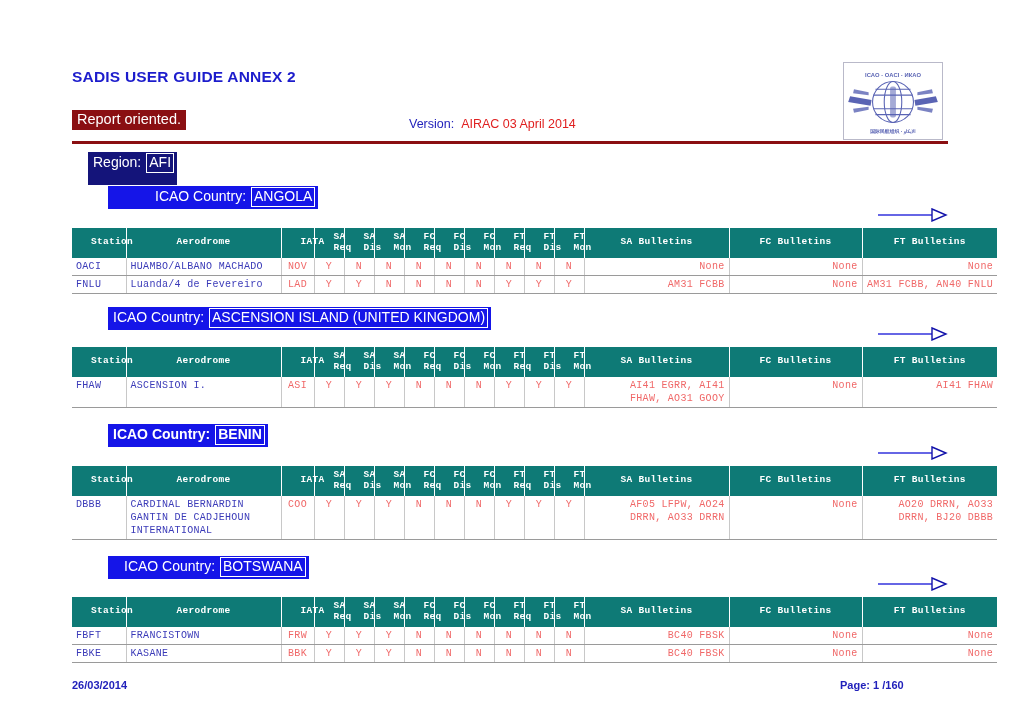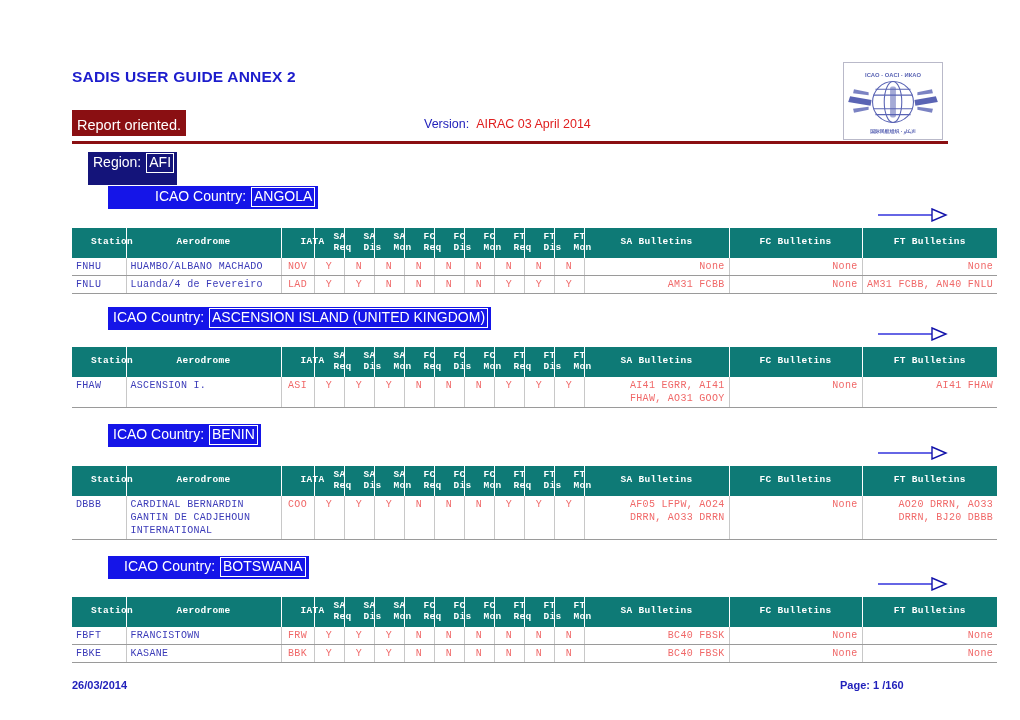--- a/index.html
+++ b/index.html
@@ -32,27 +32,27 @@
     letter-spacing: 0.2px;
     white-space: nowrap;
   }
   .report-oriented {
     position: absolute;
     left: 72px;
     top: 110px;
     background: #8a0f12;
     color: #ffffff;
     font-size: 14.5px;
-    padding: 8px 5px 3px 5px;
+    padding: 2px 5px 3px 5px;
     line-height: 1.05;
     white-space: nowrap;
   }
   .version-line {
     position: absolute;
-    left: 424px;
+    left: 409px;
     top: 117px;
     font-size: 12.5px;
     white-space: nowrap;
   }
   .version-label { color: #2222bb; }
   .version-value { color: #e02020; margin-left: 7px; }
 
   .logo-box {
     position: absolute;
     left: 843px;
@@ -261,21 +261,21 @@
         <th><span>FT</span><br><span>Req</span></th>
         <th><span>FT</span><br><span>Dis</span></th>
         <th><span>FT</span><br><span>Mon</span></th>
         <th><span>SA Bulletins</span></th>
         <th><span>FC Bulletins</span></th>
         <th><span>FT Bulletins</span></th>
       </tr>
     </thead>
     <tbody>
       <tr>
-        <td class="c-station">FNHU</td>
+        <td class="c-station">OACI</td>
         <td class="c-aero">HUAMBO/ALBANO MACHADO</td>
         <td class="c-iata">NOV</td>
         <td class="c-flag">Y</td>
         <td class="c-flag">N</td>
         <td class="c-flag">N</td>
         <td class="c-flag">N</td>
         <td class="c-flag">N</td>
         <td class="c-flag">N</td>
         <td class="c-flag">N</td>
         <td class="c-flag">N</td>
@@ -367,21 +367,21 @@
         <td class="c-flag">Y</td>
         <td class="c-flag">Y</td>
         <td class="c-bull">AI41 EGRR, AI41
 FHAW, AO31 GOOY</td>
         <td class="c-bull">None</td>
         <td class="c-bull">AI41 FHAW</td>
       </tr>
     </tbody>
   </table>
 
-  <div class="country-banner" style="left:108px; top:424px;">
+  <div class="country-banner" style="left:108px; top:424px;font-weight:bold;">
     <span>ICAO Country:</span><span class="val-box">BENIN</span>
   </div>
 
   <div class="arrow" style="left:878px; top:446px;">
     <svg width="70" height="14" viewBox="0 0 70 14" xmlns="http://www.w3.org/2000/svg">
       <line x1="0" y1="7" x2="54" y2="7" stroke="#3333dd" stroke-width="1.4"></line>
       <polygon points="54,1 68,7 54,13" fill="#ffffff" stroke="#1111aa" stroke-width="1.4"></polygon>
     </svg>
   </div>
 

